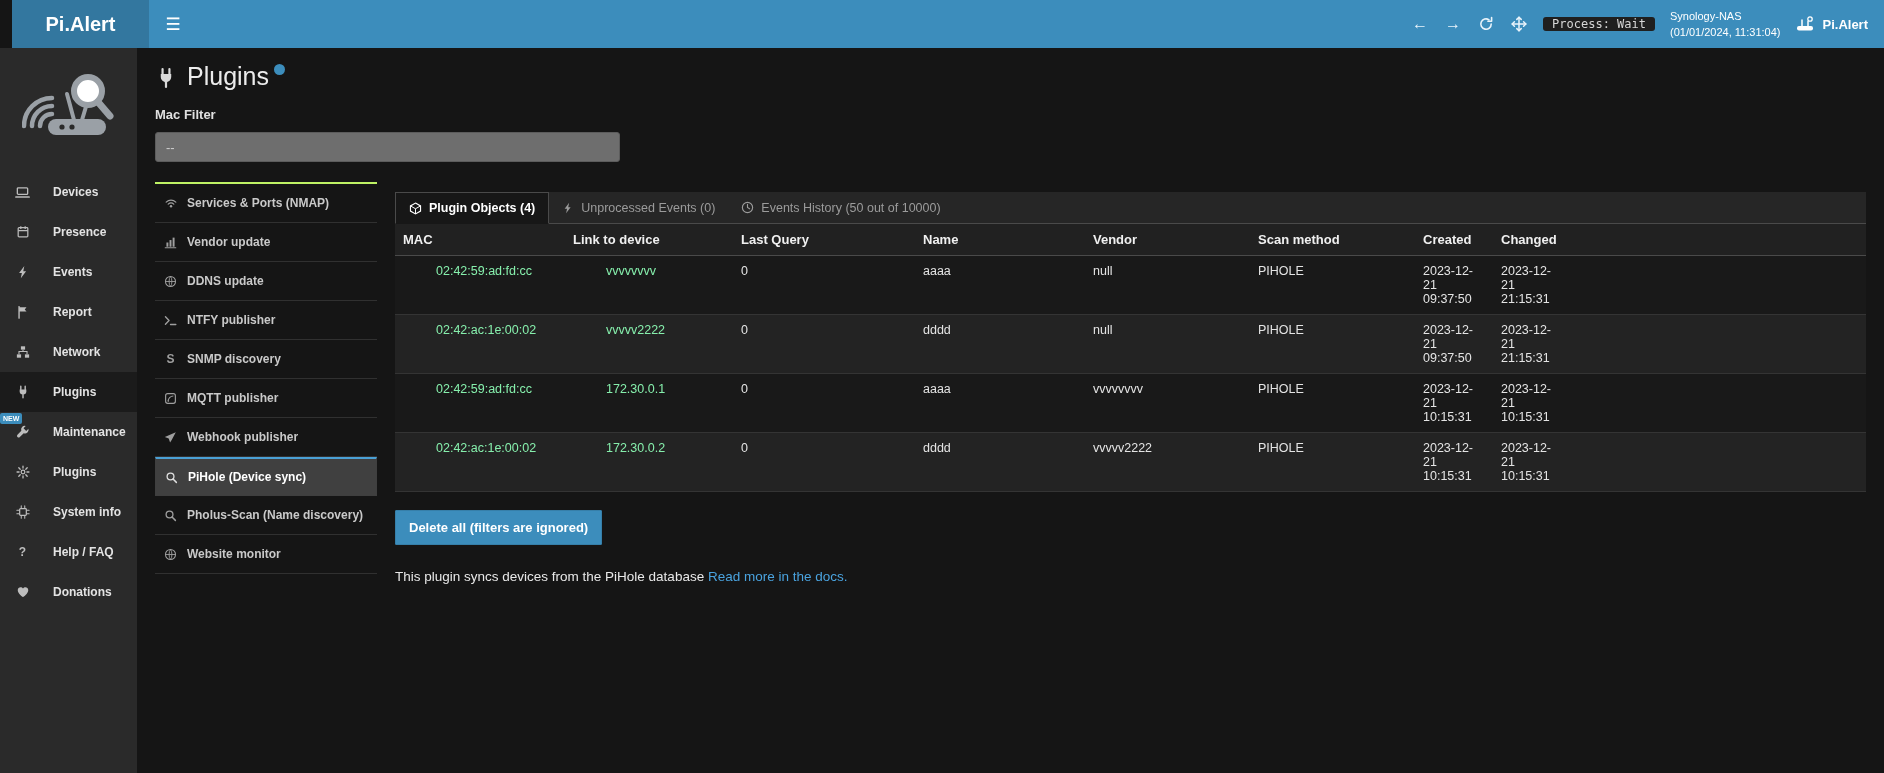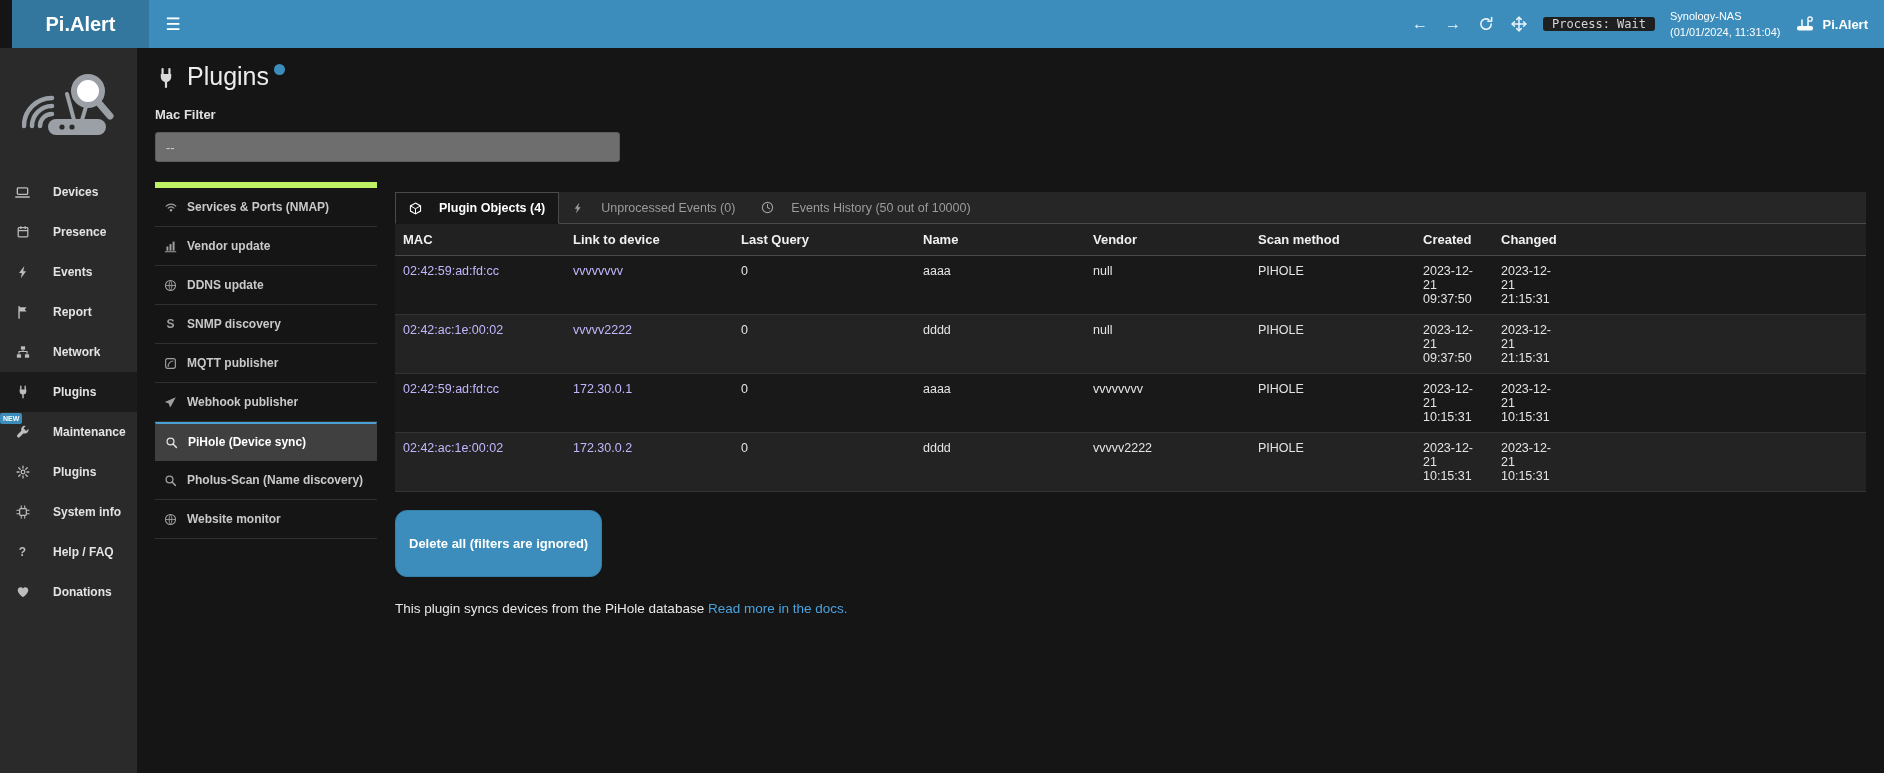--- a/index.html
+++ b/index.html
@@ -39,41 +39,41 @@
   .title-row { display:flex; align-items:flex-start; gap:10px; color:#ececec; font-size:25px; }
   .title-row .plug-icon-big { color:#d9d9d9; margin-top:5px; }
   .title-badge { width:11px; height:11px; background:#3c8dbc; border-radius:50%; margin-left:-5px; margin-top:2px; flex:none; }
   .mac-filter { margin:16px 0 0 18px; }
   .mac-filter .mf-label { font-size:13px; font-weight:bold; color:#e0e0e0; display:block; }
   .mac-input { margin-top:10px; width:465px; height:30px; background:#6e6e6e; border:1px solid #5c5c5c; border-radius:3px; color:#d0d0d0; padding:0 10px; font-size:13px; font-family:"Liberation Sans", sans-serif; }
 
   .content-cols { display:flex; gap:18px; padding:20px 18px 0; align-items:flex-start; }
 
   
-  .plugin-nav { width:222px; flex:none; border-top:6px solid #bef264; }
+  .plugin-nav { width:222px; flex:none; border-top:2px solid #bef264; }
   .pn-item { display:flex; align-items:center; gap:9px; height:39px; padding:0 8px; border-bottom:1px solid #303030; color:#c9c9c9; font-size:12px; font-weight:bold; cursor:pointer; white-space:nowrap; overflow:hidden; }
   .pn-item .pn-icon { width:15px; color:#9f9f9f; display:flex; justify-content:center; flex:none; }
   .pn-item.active { background:#404040; border:1px solid #3f3f3f; border-top:2px solid #4aa0d5; color:#fff; }
   .pn-item.active .pn-icon { color:#e0e0e0; }
 
   
   .panel { flex:1; min-width:0; margin-top:10px; }
   .tabs { display:flex; background:#262626; border-bottom:1px solid #4a4a4a; }
-  .tab { display:flex; align-items:center; gap:17px; padding:8px 13px; font-size:12.5px; color:#9b9b9b; cursor:pointer; white-space:nowrap; }
+  .tab { display:flex; align-items:center; gap:7px; padding:8px 13px; font-size:12.5px; color:#9b9b9b; cursor:pointer; white-space:nowrap; }
   .tab.active { background:#171717; color:#fff; border:1px solid #4a4a4a; border-bottom-color:#171717; margin-bottom:-1px; font-weight:bold; }
 
   table.objects { width:100%; border-collapse:collapse; }
   table.objects th { text-align:left; font-size:13px; font-weight:bold; color:#f0f0f0; padding:8px; background:#212121; border-bottom:1px solid #4a4a4a; }
   table.objects td { padding:8px; font-size:12.5px; color:#e4e4e4; vertical-align:top; }
   table.objects tbody tr { border-bottom:1px solid #343434; }
   table.objects tbody tr:nth-child(odd) { background:#191919; }
   table.objects tbody tr:nth-child(even) { background:#232323; }
-  a.cell-link { color:#c4b5fd; text-decoration:none; cursor:pointer; }
-
-  .delete-btn { margin-top:18px; background:#3c8dbc; color:#fff; border:1px solid #367fa9; border-radius:12px; padding:25px 13px; font-size:13px; font-weight:bold; cursor:pointer; font-family:"Liberation Sans", sans-serif; }
+  a.cell-link { color:#86efac; text-decoration:none; cursor:pointer;margin-left:33px; }
+
+  .delete-btn { margin-top:18px; background:#3c8dbc; color:#fff; border:1px solid #367fa9; border-radius:1px; padding:9px 13px; font-size:13px; font-weight:bold; cursor:pointer; font-family:"Liberation Sans", sans-serif; }
   .plugin-desc { margin-top:24px; font-size:13.5px; color:#e8e8e8; }
   .plugin-desc a { color:#4aa3df; text-decoration:none; cursor:pointer; }
 
   svg.ic { display:block; }
 </style>
 </head>
 <body>
 
 <div class="topbar">
   <div class="brand">
@@ -278,20 +278,29 @@
         <span>Vendor update</span>
       </div>
       <div class="pn-item">
         <span class="pn-icon">
             <svg class="ic" width="13" height="13" viewBox="0 0 16 16" fill="none" stroke="currentColor">
               <circle cx="8" cy="8" r="6.2" stroke-width="1.3"></circle>
               <path d="M1.8 8h12.4M8 1.8c2.3 1.9 2.3 10.5 0 12.4-2.3-1.9-2.3-10.5 0-12.4z" stroke-width="1.1"></path>
             </svg>
           </span>
         <span>DDNS update</span>
+      </div>
+      <div class="pn-item">
+        <span class="pn-icon">
+            <svg class="ic" width="13" height="13" viewBox="0 0 16 16" fill="none" stroke="currentColor" stroke-width="1.7" stroke-linecap="round" stroke-linejoin="round">
+              <path d="M1.8 3.5 6.2 8l-4.4 4.5"></path>
+              <path d="M8 13h6.5"></path>
+            </svg>
+          </span>
+        <span>NTFY publisher</span>
       </div>
       <div class="pn-item">
         <span class="pn-icon">
             <span class="glyph">S</span>
           </span>
         <span>SNMP discovery</span>
       </div>
       <div class="pn-item">
         <span class="pn-icon">
             <svg class="ic" width="13" height="13" viewBox="0 0 16 16" fill="none" stroke="currentColor">

